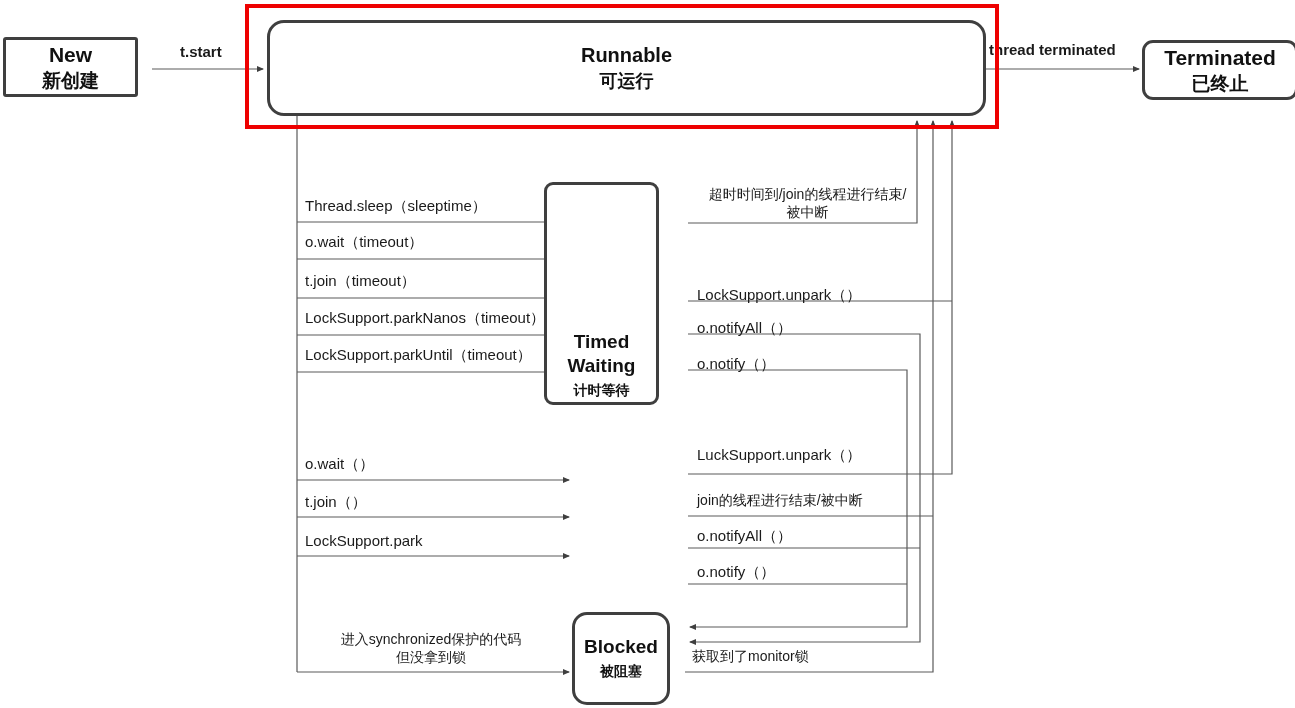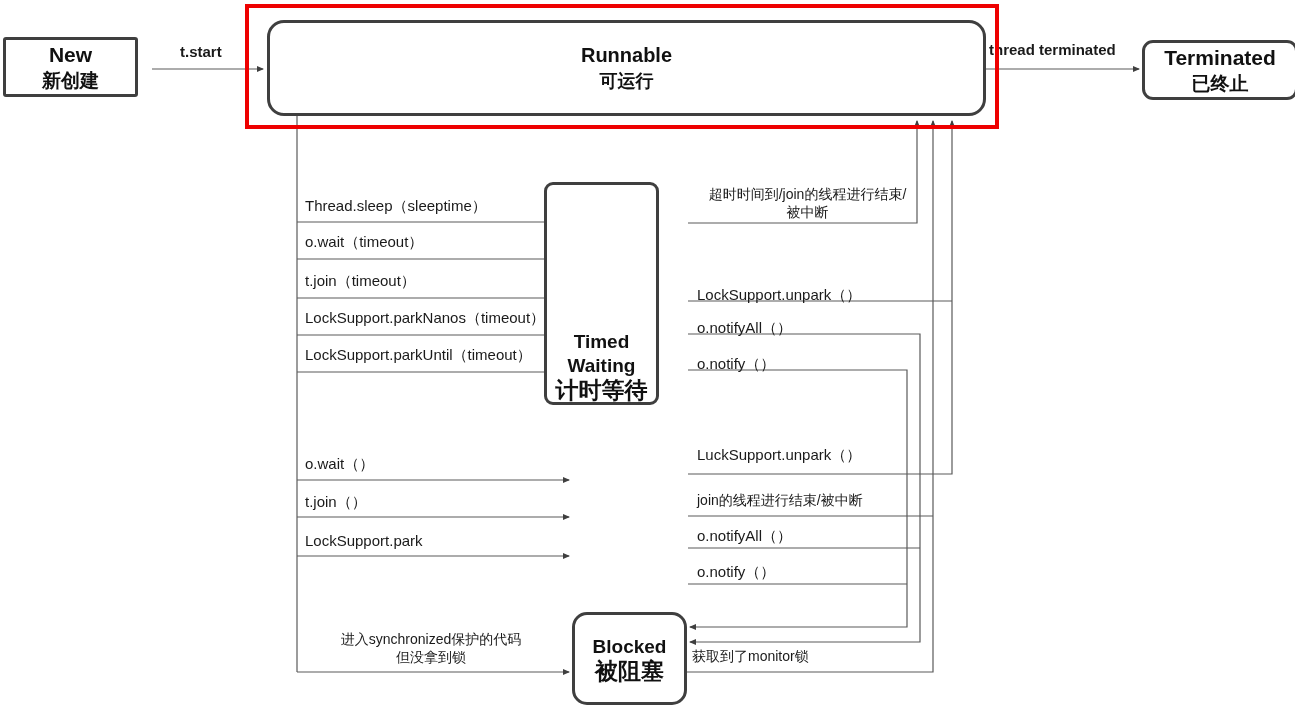--- a/index.html
+++ b/index.html
@@ -8,21 +8,21 @@
     font-family:"Liberation Sans","DejaVu Sans",sans-serif;overflow:hidden;
   }
   #conn{position:absolute;left:0;top:0;z-index:1;}
   .box{
     position:absolute;box-sizing:border-box;background:#ffffff;
     border:3px solid #3f3f3f;border-radius:14px;
     display:flex;flex-direction:column;align-items:center;justify-content:center;
     text-align:center;z-index:2;padding:0 6px;
   }
   .box .en{font-weight:bold;font-size:19px;line-height:24px;color:#111;}
-  .box .zh{font-weight:bold;font-size:23px;line-height:24px;color:#111;}
+  .box .zh{font-weight:bold;font-size:14px;line-height:24px;color:#111;}
   .box-new .en,.box-term .en{font-size:21px;line-height:26px;}
   .box-new .zh,.box-term .zh{font-size:19px;line-height:25px;}
   .box-runnable .en{font-size:20px;line-height:27px;}
   .box-runnable .zh{font-size:18px;line-height:25px;}
   .box-tw .en{max-width:92px;}
   .highlight{
     position:absolute;left:245px;top:4px;width:754px;height:125px;
     border:4px solid #ee0000;box-sizing:border-box;z-index:3;pointer-events:none;
   }
   .lbl{position:absolute;font-size:15px;color:#1a1a1a;white-space:nowrap;z-index:2;}
@@ -82,21 +82,21 @@
     <div class="en">Terminated</div>
     <div class="zh">已终止</div>
   </div>
 
   <div class="box box-tw" style="left:544px;top:182px;width:115px;height:223px;border-radius:9px;justify-content:flex-end;">
     <div class="en">Timed Waiting</div>
     <div class="zh">计时等待</div>
   </div>
 
 
-  <div class="box" style="left:572px;top:612px;width:115px;height:93px;border-radius:15px;">
+  <div class="box" style="left:572px;top:612px;width:98px;height:93px;border-radius:15px;">
     <div class="en">Blocked</div>
     <div class="zh">被阻塞</div>
   </div>
 
   <div class="lbl lbl-b" style="left:180px;top:43px;">t.start</div>
   <div class="lbl lbl-b" style="left:989px;top:41px;">thread terminated</div>
 
   <div class="lbl" style="left:305px;top:197px;">Thread.sleep（sleeptime）</div>
   <div class="lbl" style="left:305px;top:233px;">o.wait（timeout）</div>
   <div class="lbl" style="left:305px;top:272px;">t.join（timeout）</div>

